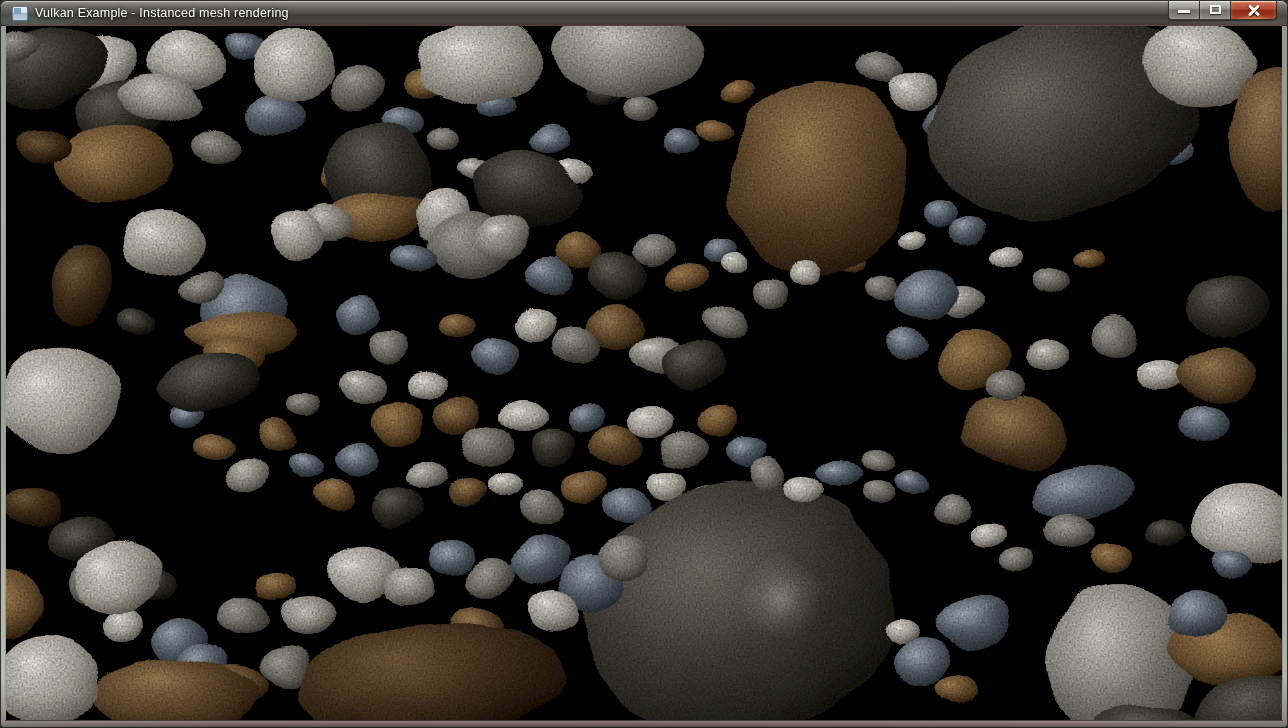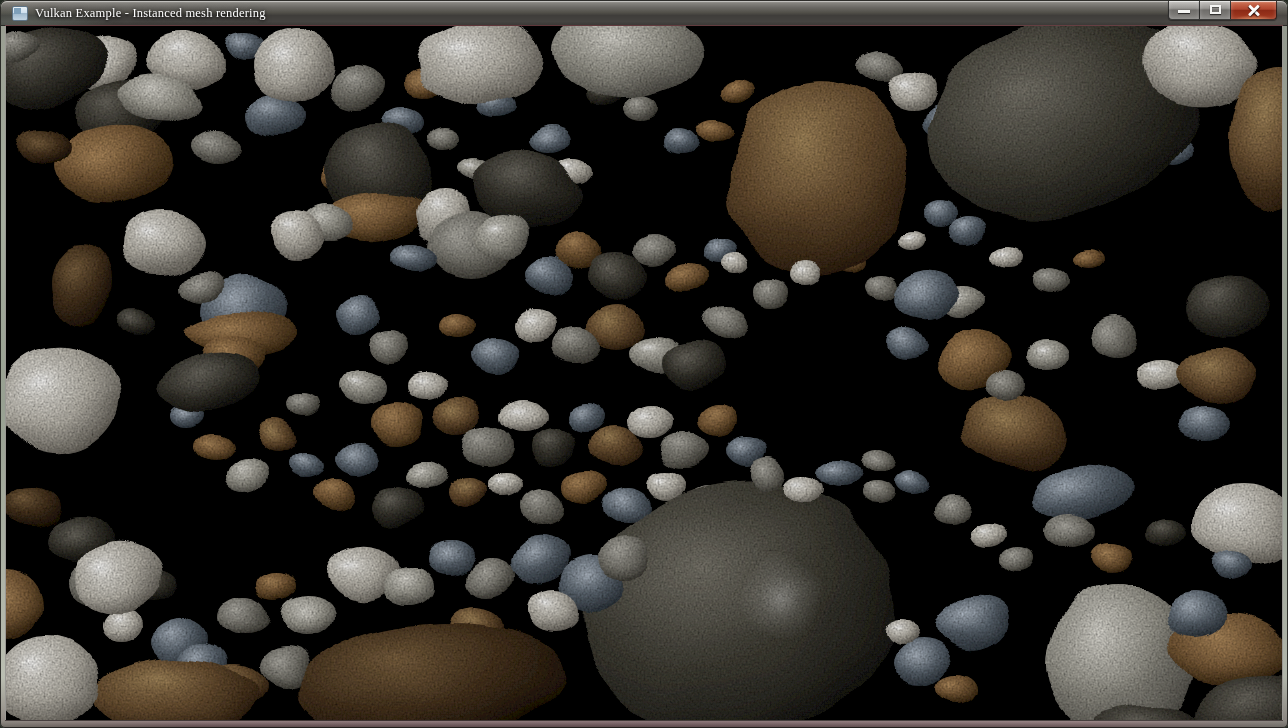--- a/index.html
+++ b/index.html
@@ -1,16 +1,16 @@
 <!DOCTYPE html>
 <html style="--close-red: #b0452e;"><head>
 <meta charset="utf-8">
 <style>
   html,body{margin:0;padding:0;background:#242a23;font-family:"Liberation Sans",sans-serif;}
-  .stage{width:1288px;height:728px;position:relative;overflow:hidden;font-family:Liberation Serif, serif;}
+  .stage{width:1288px;height:728px;position:relative;overflow:hidden;}
 
   
   .window{
     position:absolute;left:0;top:0;width:1288px;height:728px;
     border-radius:7px 7px 5px 5px;overflow:hidden;
     background:
       linear-gradient(90deg, rgba(150,160,145,.55), rgba(230,232,220,.15) 15%, rgba(160,150,150,.25) 50%, rgba(235,235,225,.2) 85%, rgba(140,150,138,.6)),
       linear-gradient(180deg,#9a9890 0%, #b9beae 30%, #9aa092 55%, #e6e2d8 93%, #8a7074 99%, #3a2428 100%);
     box-shadow: inset 0 0 0 1px rgba(25,25,22,.85);
   }

